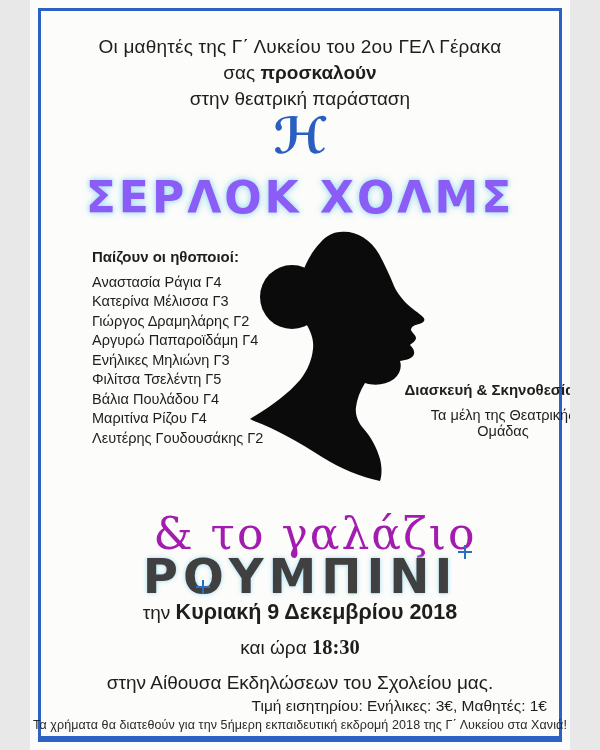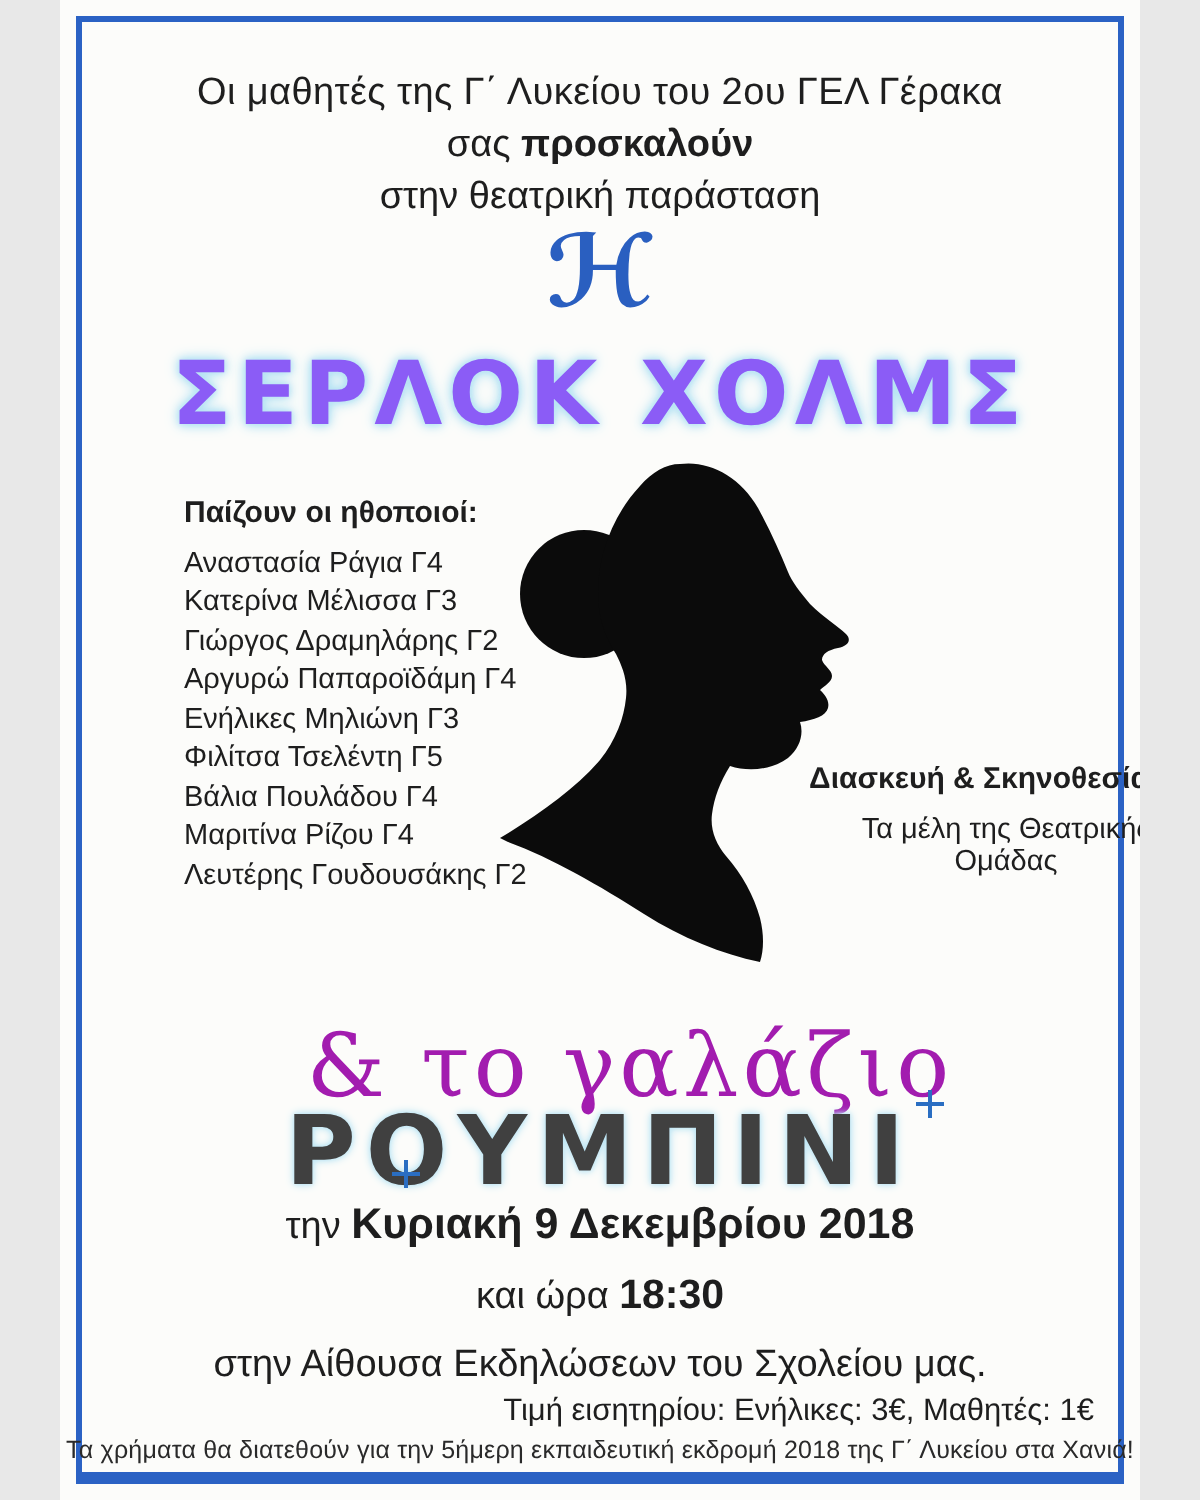--- a/index.html
+++ b/index.html
@@ -45,21 +45,21 @@
   .sparkle::before,.sparkle::after{
     content:"";position:absolute;background:#2a6ec2;left:50%;top:50%;
   }
   .sparkle::before{width:2px;height:14px;transform:translate(-50%,-50%);}
   .sparkle::after{width:14px;height:2px;transform:translate(-50%,-50%);}
   .sp1{left:166px;top:580px;}
   .sp2{left:428px;top:545px;}
   .date-line{top:600px;font-size:19px;}
   .date-line b{font-size:21.5px;font-weight:bold;}
   .time-line{top:636px;font-size:19px;}
-  .time-line b{font-size:20.5px;font-weight:bold;}
+  .time-line b{font-size:20.5px;font-weight:bold;font-family:Liberation Serif, serif;}
   .venue-line{top:672px;font-size:19px;}
   .price-line{position:absolute;right:23px;top:697px;font-size:15.5px;white-space:nowrap;}
   .footnote{top:718px;font-size:12.5px;color:#2a2a2a;letter-spacing:.1px;}
 </style>
 </head>
 <body>
 
 <div class="poster">
 
   <div class="frame"></div>

